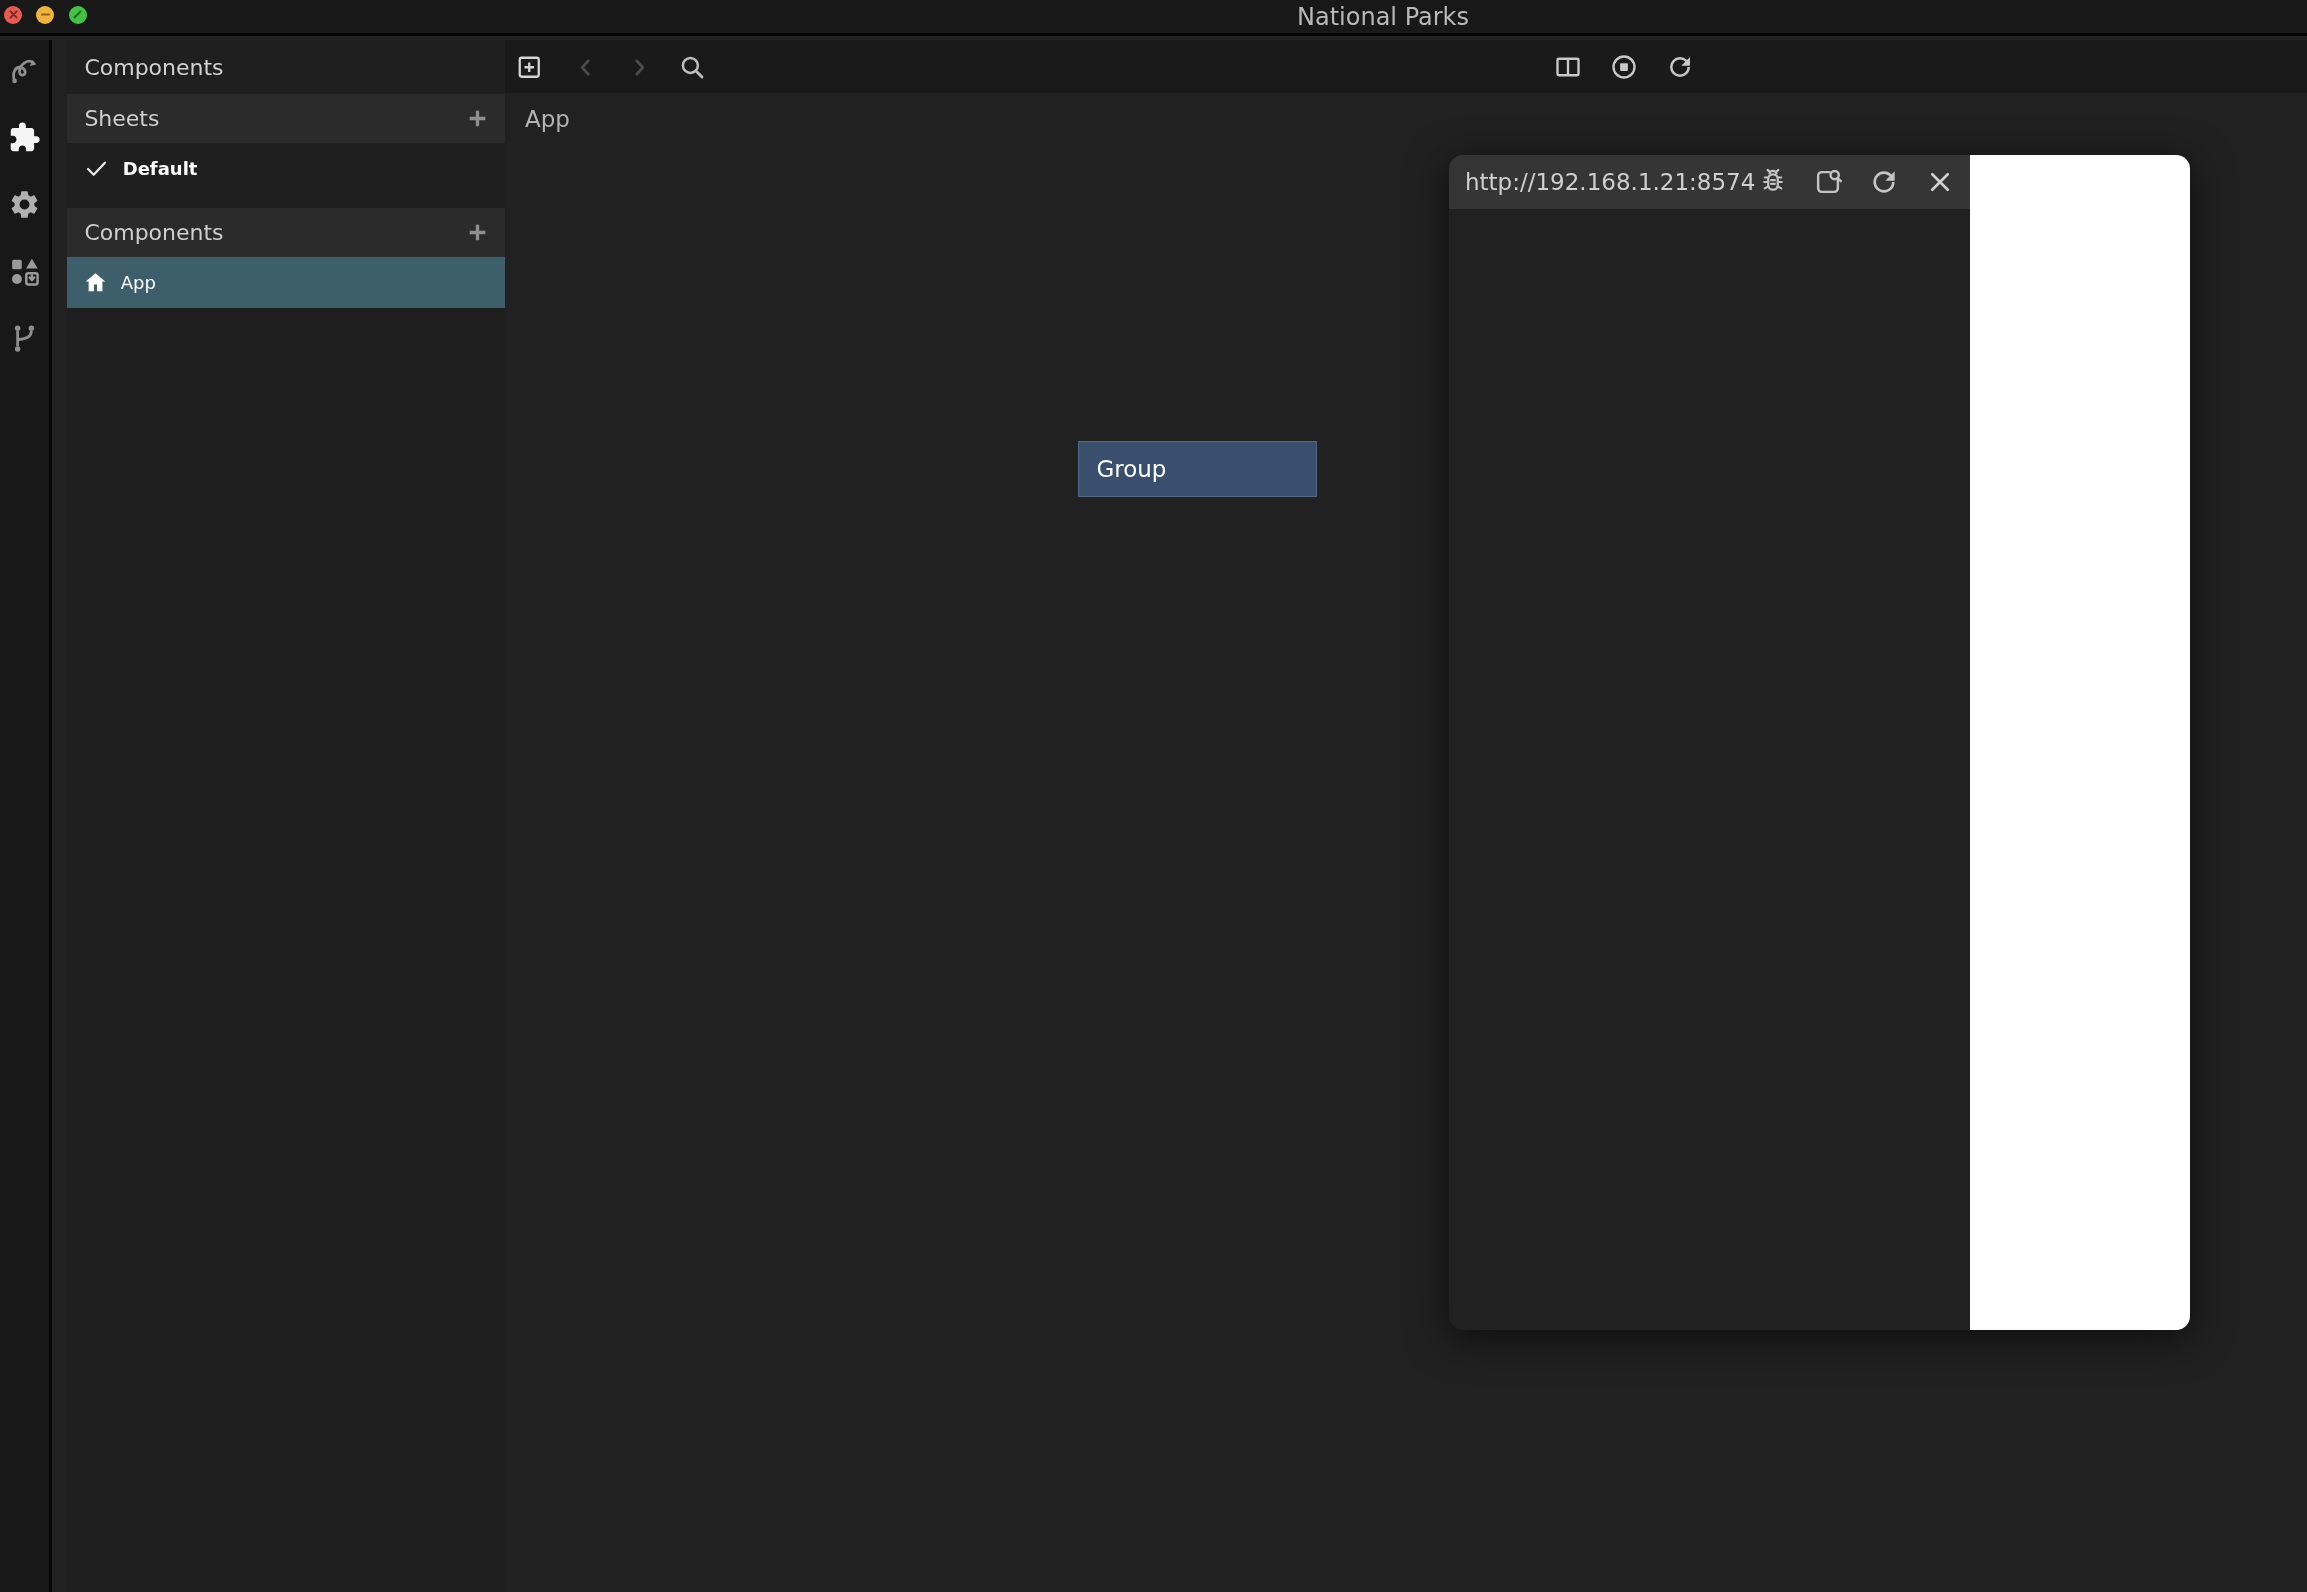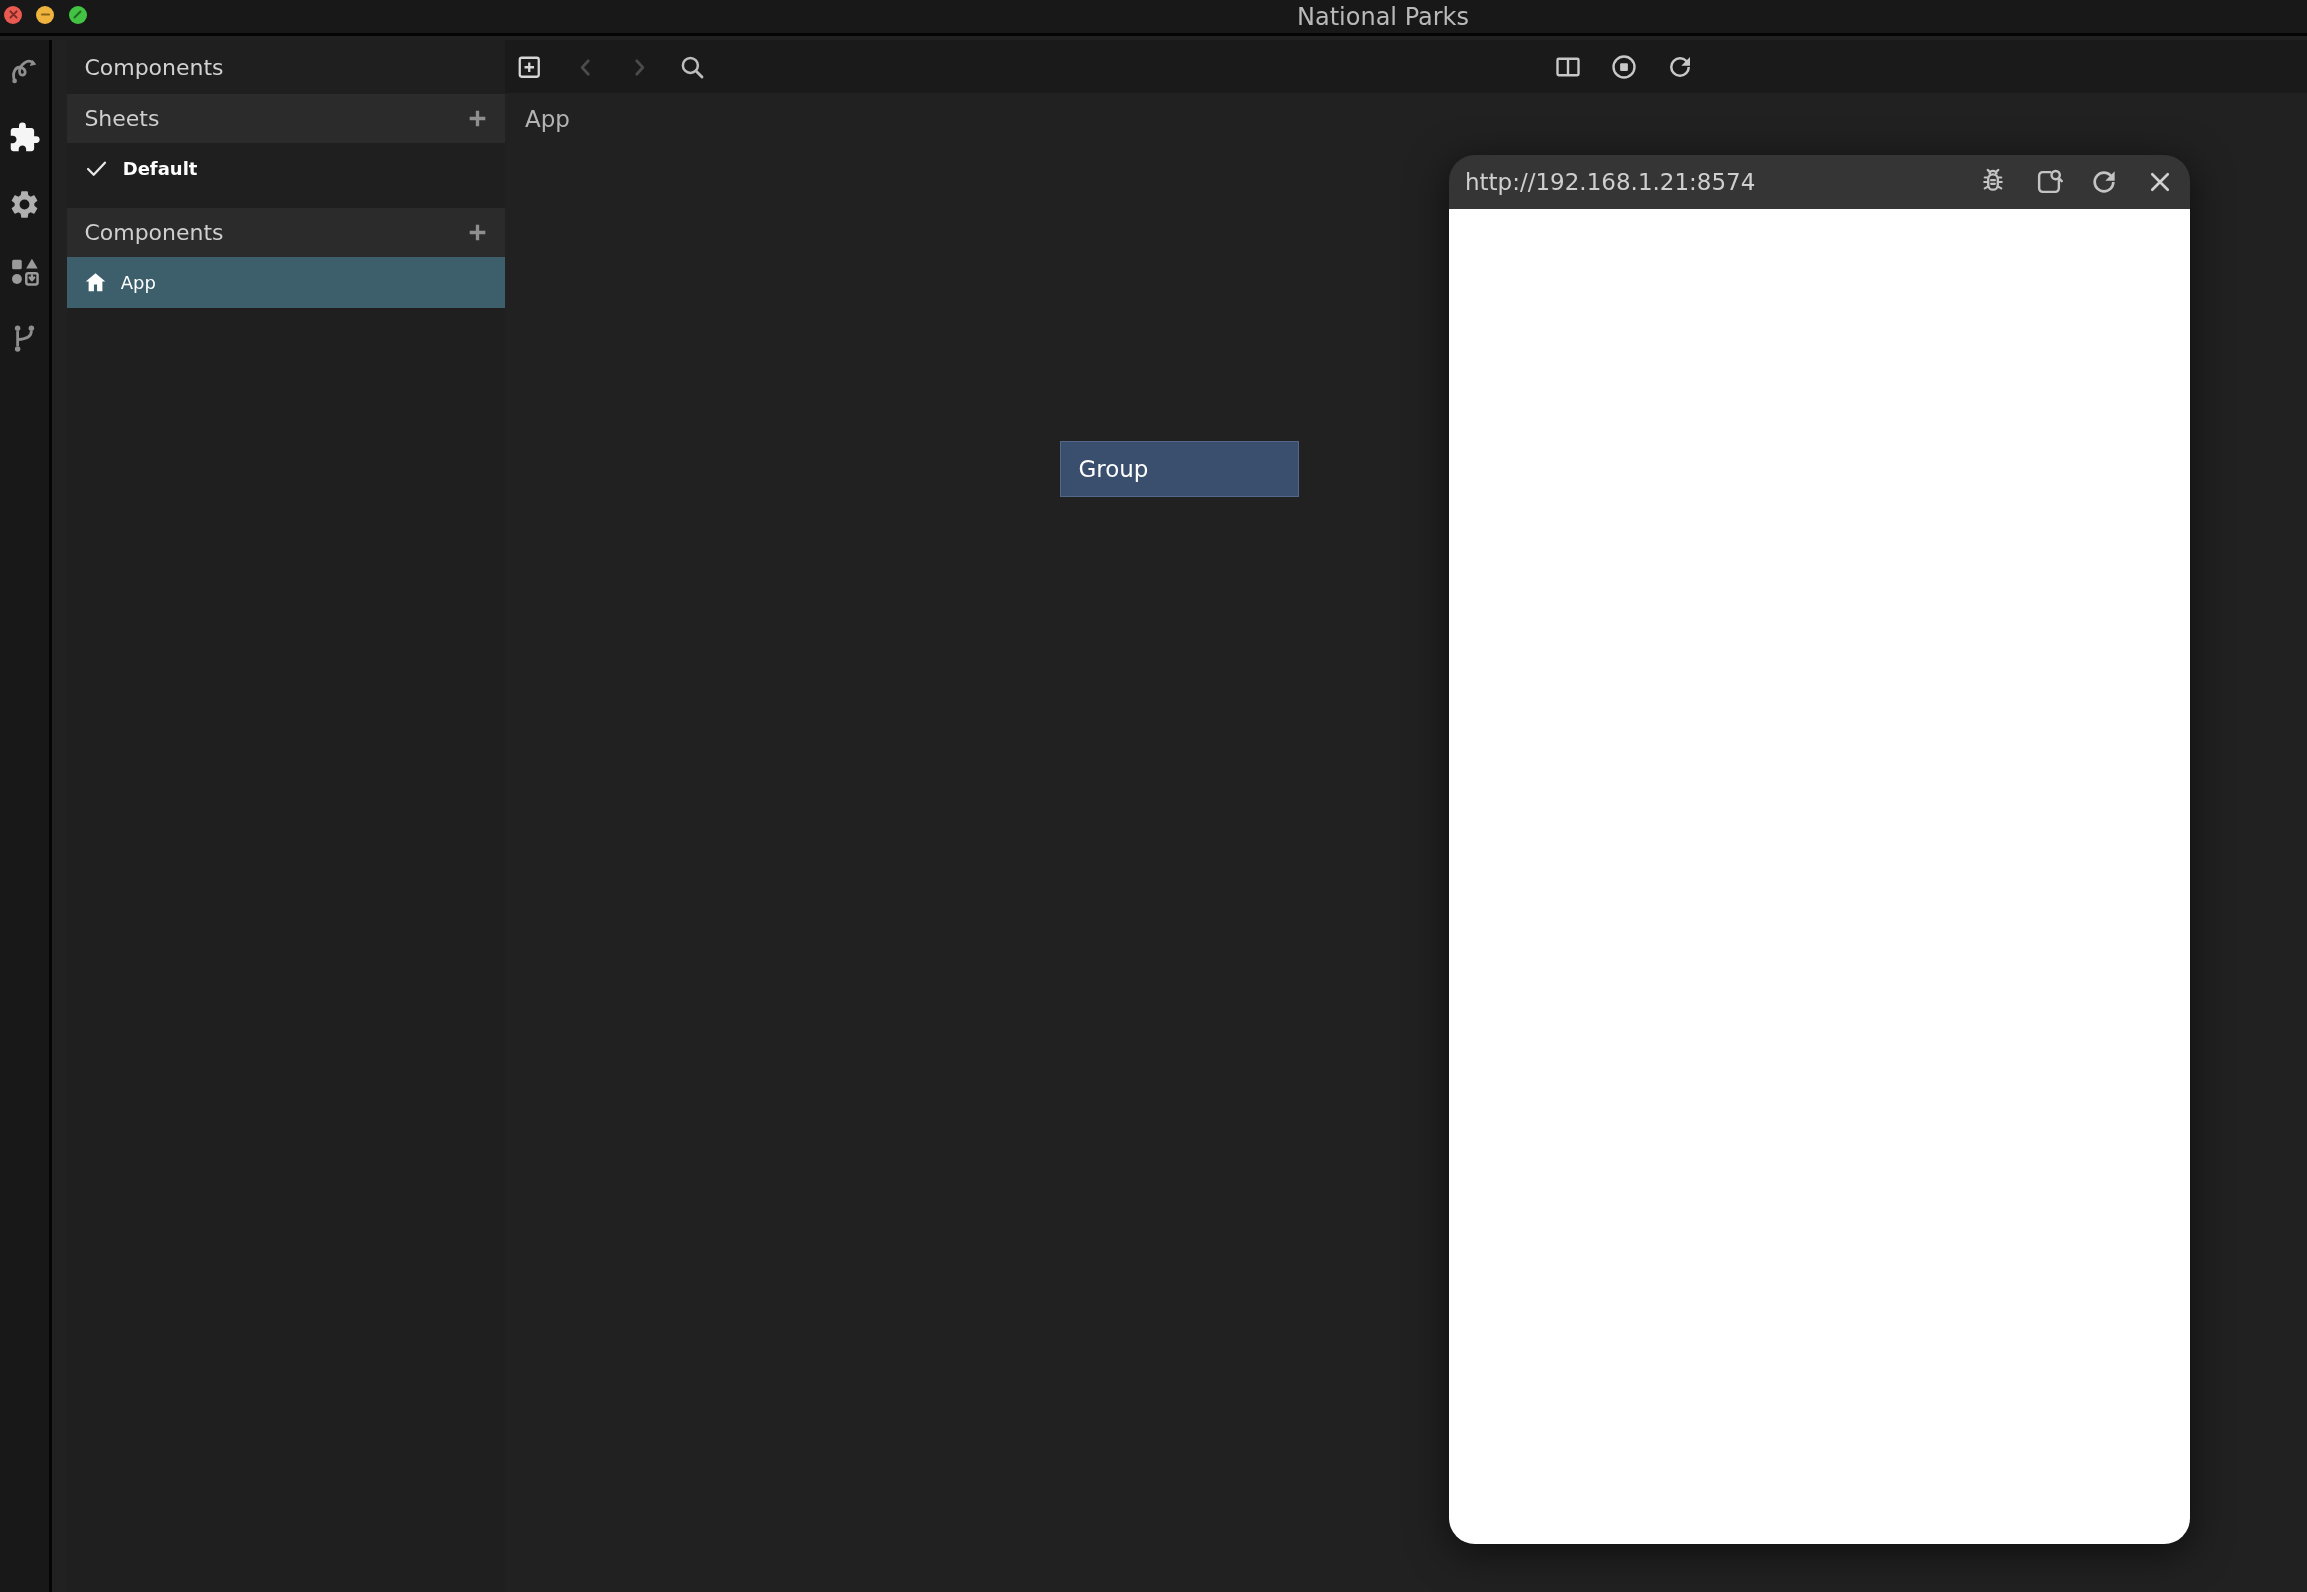--- a/index.html
+++ b/index.html
@@ -36,24 +36,24 @@
   .side-row{height:51px;display:flex;align-items:center;padding-left:16px;gap:12.7px;font-size:18px;color:var(--text-bright);}
   .side-row.bold{font-weight:bold;}
   .side-row.active{background:var(--selection-teal);}
   .side-gap{height:14.3px;}
 
   
   .toolbar{position:absolute;left:505px;top:40px;width:1802px;height:54px;background:var(--toolbar-bg);}
   .tb-icon{position:absolute;top:9.5px;width:35px;height:35px;display:flex;align-items:center;justify-content:center;}
   .canvas{position:absolute;left:505px;top:93px;right:0;bottom:0;background:var(--canvas-bg);}
   .breadcrumb{position:absolute;left:20px;top:12.7px;font-size:23px;color:#b3b3b3;}
-  .group-box{position:absolute;left:555px;top:348px;width:239px;height:56px;background:var(--group-blue);border:0.8px solid rgba(150,170,205,0.28);display:flex;align-items:center;padding-left:17.4px;font-size:23px;color:var(--text-bright);}
-
-  
-  .preview{position:absolute;left:1449px;top:155px;width:741px;height:1389px;border-radius:26px;overflow:hidden;display:flex;flex-direction:column;box-shadow:0 8px 40px rgba(0,0,0,0.6);}
+  .group-box{position:absolute;left:573px;top:348px;width:239px;height:56px;background:var(--group-blue);border:0.8px solid rgba(150,170,205,0.28);display:flex;align-items:center;padding-left:17.4px;font-size:23px;color:var(--text-bright);}
+
+  
+  .preview{position:absolute;left:1449px;top:155px;width:741px;height:1175px;border-radius:14px;overflow:hidden;display:flex;box-shadow:0 8px 40px rgba(0,0,0,0.6);}
   .preview-header{height:54px;background:var(--preview-header-bg);display:flex;align-items:center;padding:0 12.7px 0 16px;flex:none;}
   .preview-url{flex:1;font-size:23px;color:var(--text-muted);white-space:nowrap;overflow:hidden;}
   .pv-icons{display:flex;align-items:center;gap:20.6px;}
   .pv-btn{width:35px;height:35px;display:flex;align-items:center;justify-content:center;}
   .preview-body{flex:1;background:var(--preview-body-bg);}
 </style>
 </head>
 <body>
 
 <div class="screen">

